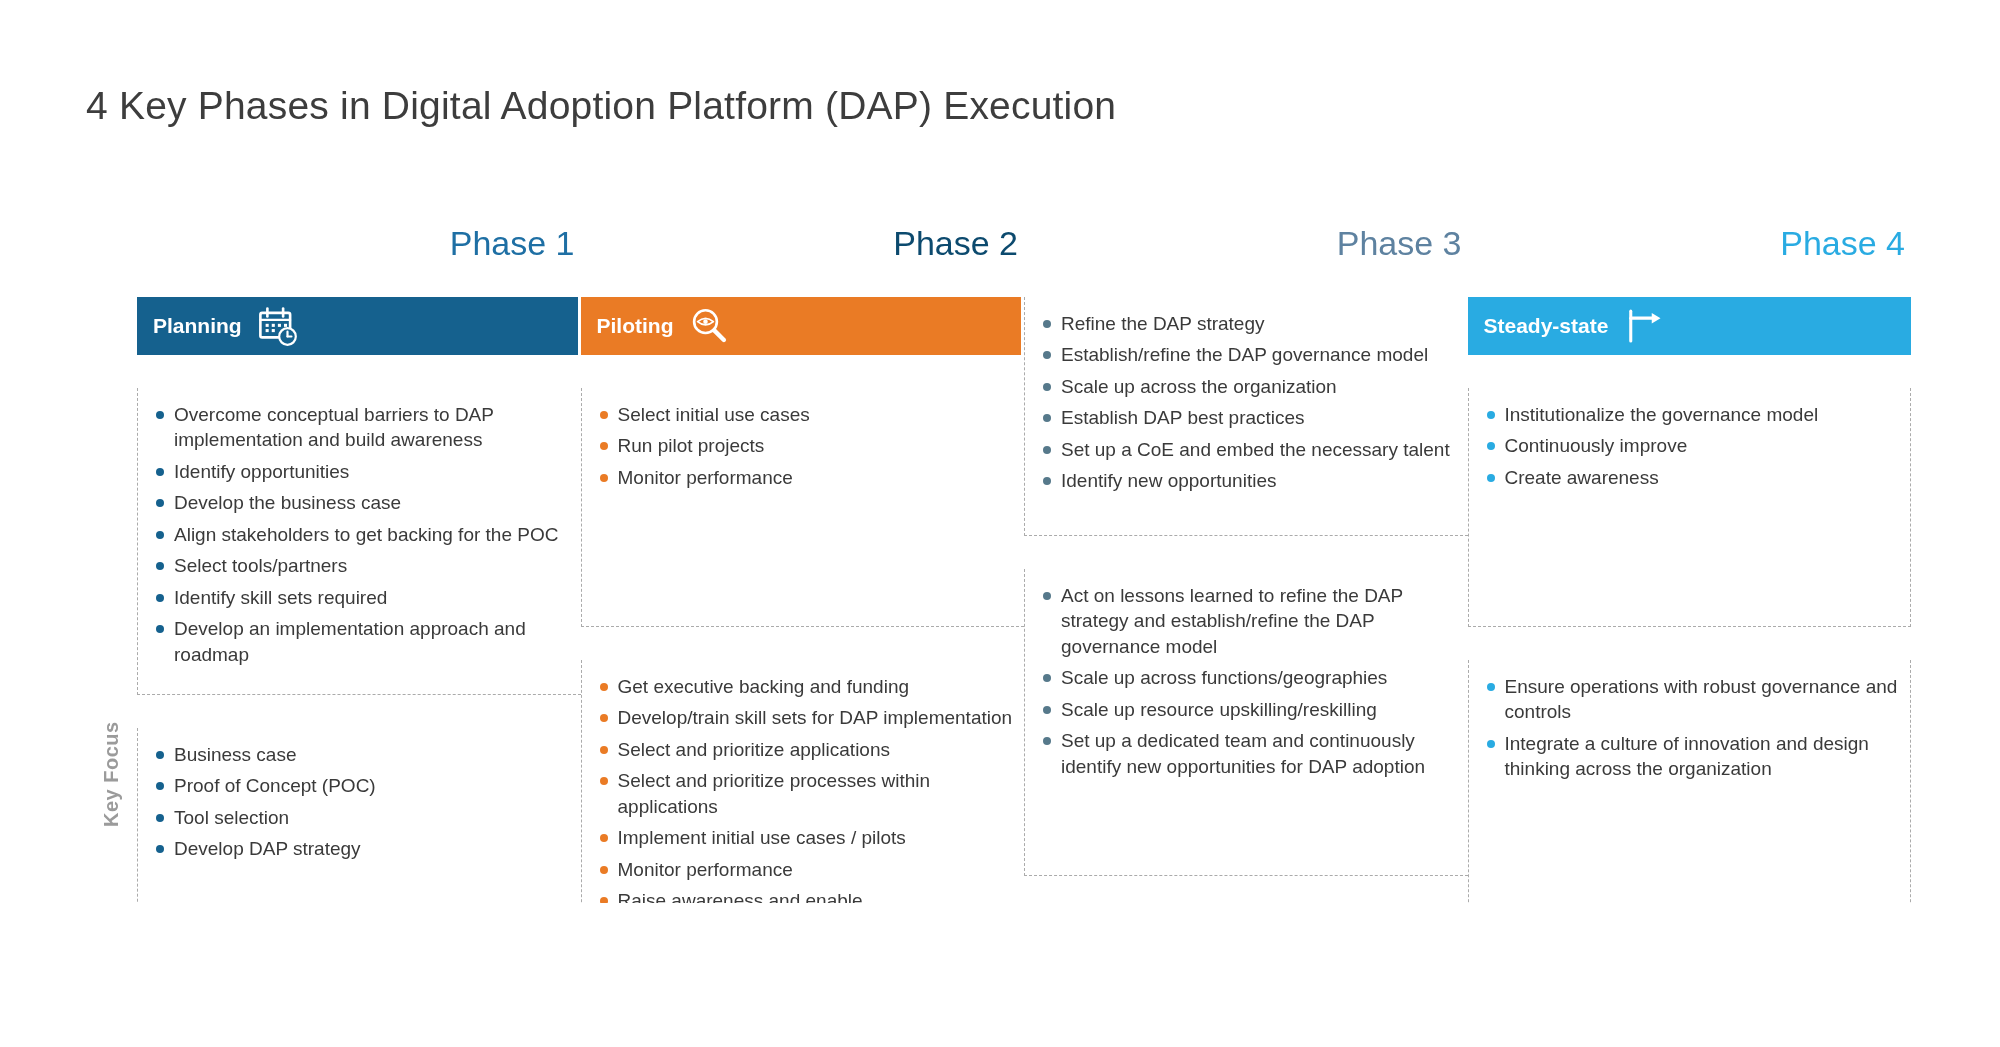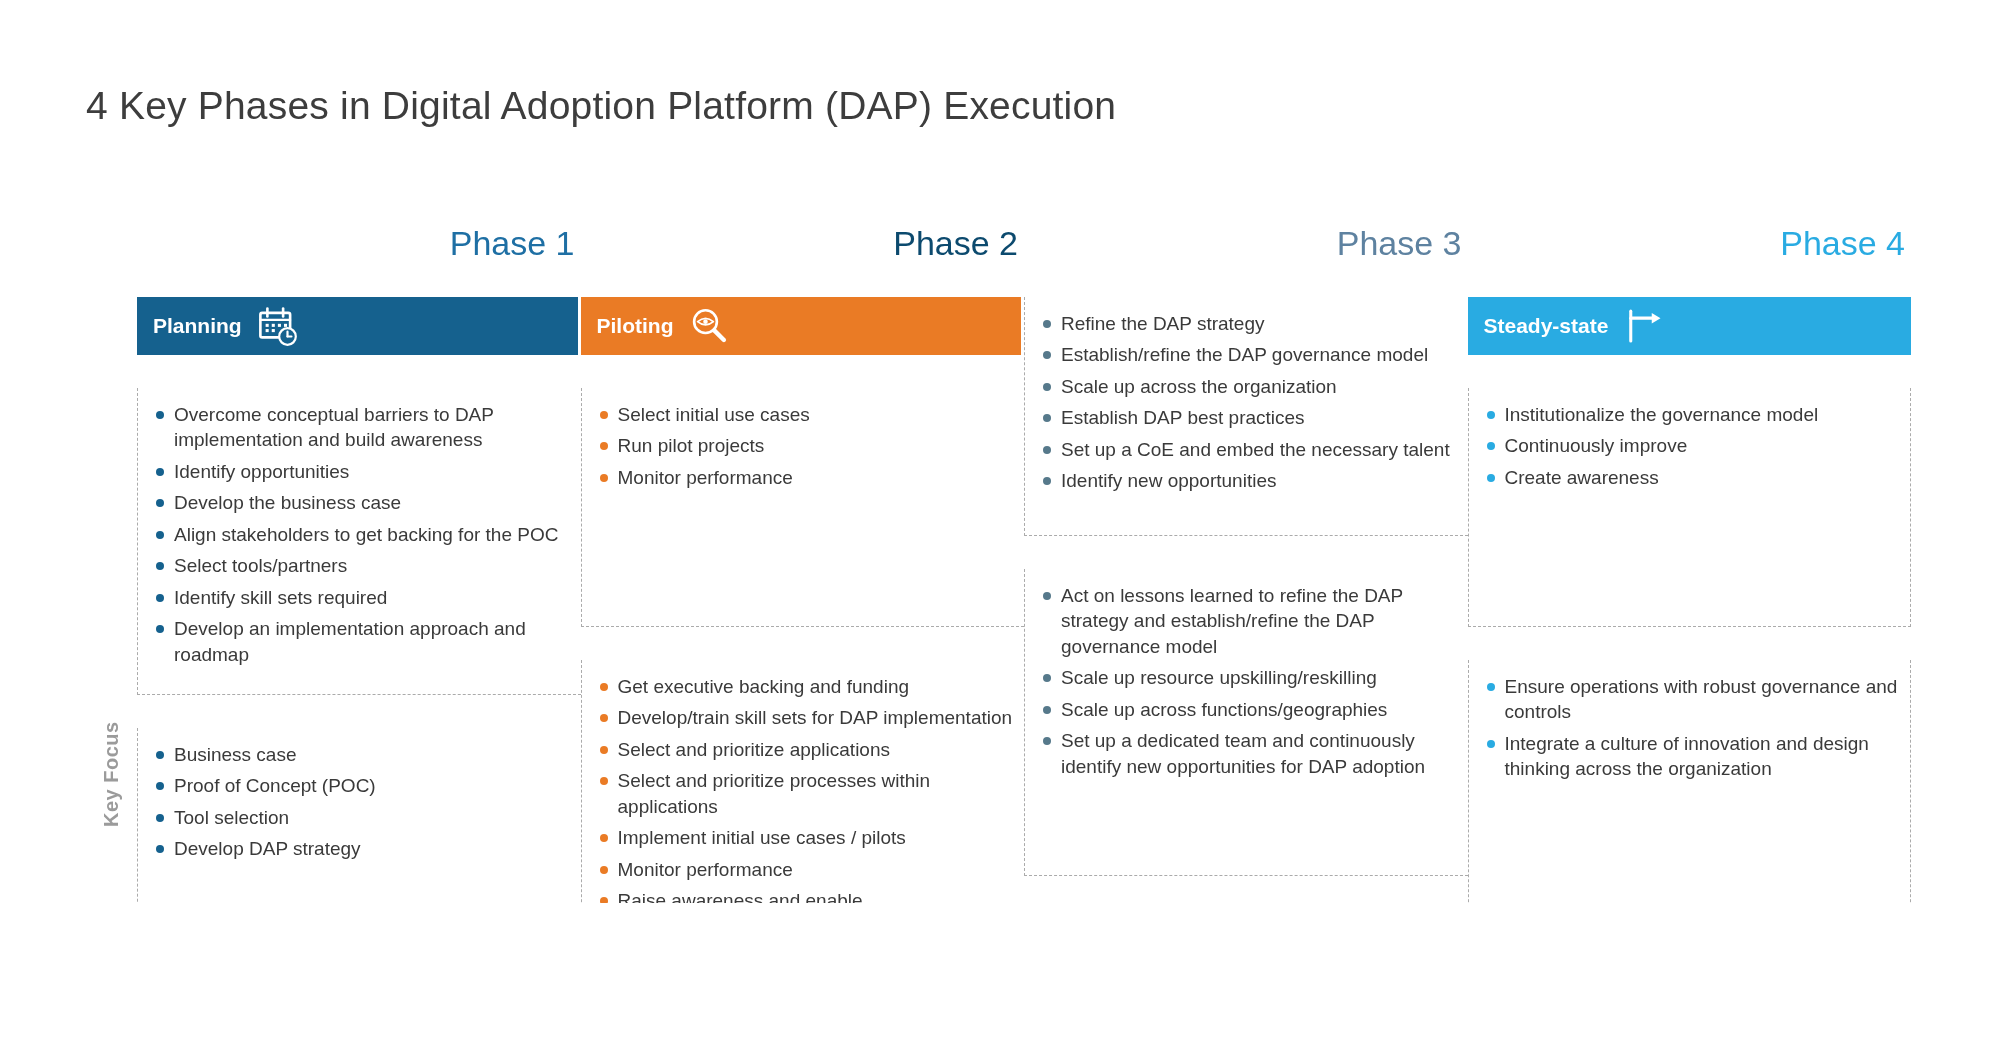--- a/index.html
+++ b/index.html
@@ -150,22 +150,22 @@
           <li>Establish/refine the DAP governance model</li>
           <li>Scale up across the organization</li>
           <li>Establish DAP best practices</li>
           <li>Set up a CoE and embed the necessary talent</li>
           <li>Identify new opportunities</li>
         </ul>
       </div>
       <div class="cell keyfocus">
         <ul class="bullets">
           <li>Act on lessons learned to refine the DAP strategy and establish/refine the DAP governance model</li>
+          <li>Scale up across functions/geographies</li>
           <li>Scale up resource upskilling/reskilling</li>
-          <li>Scale up across functions/geographies</li>
           <li>Set up a dedicated team and continuously identify new opportunities for DAP adoption</li>
         </ul>
       </div>
     </div>
 
     <div class="col" style="--c: #29abe2;">
       <div class="phase-label" style="color: rgb(41, 171, 226);">Phase 4</div>
       <div class="hdr">
         <span class="hdr-label">Steady-state</span>
         <span class="hdr-icon">

